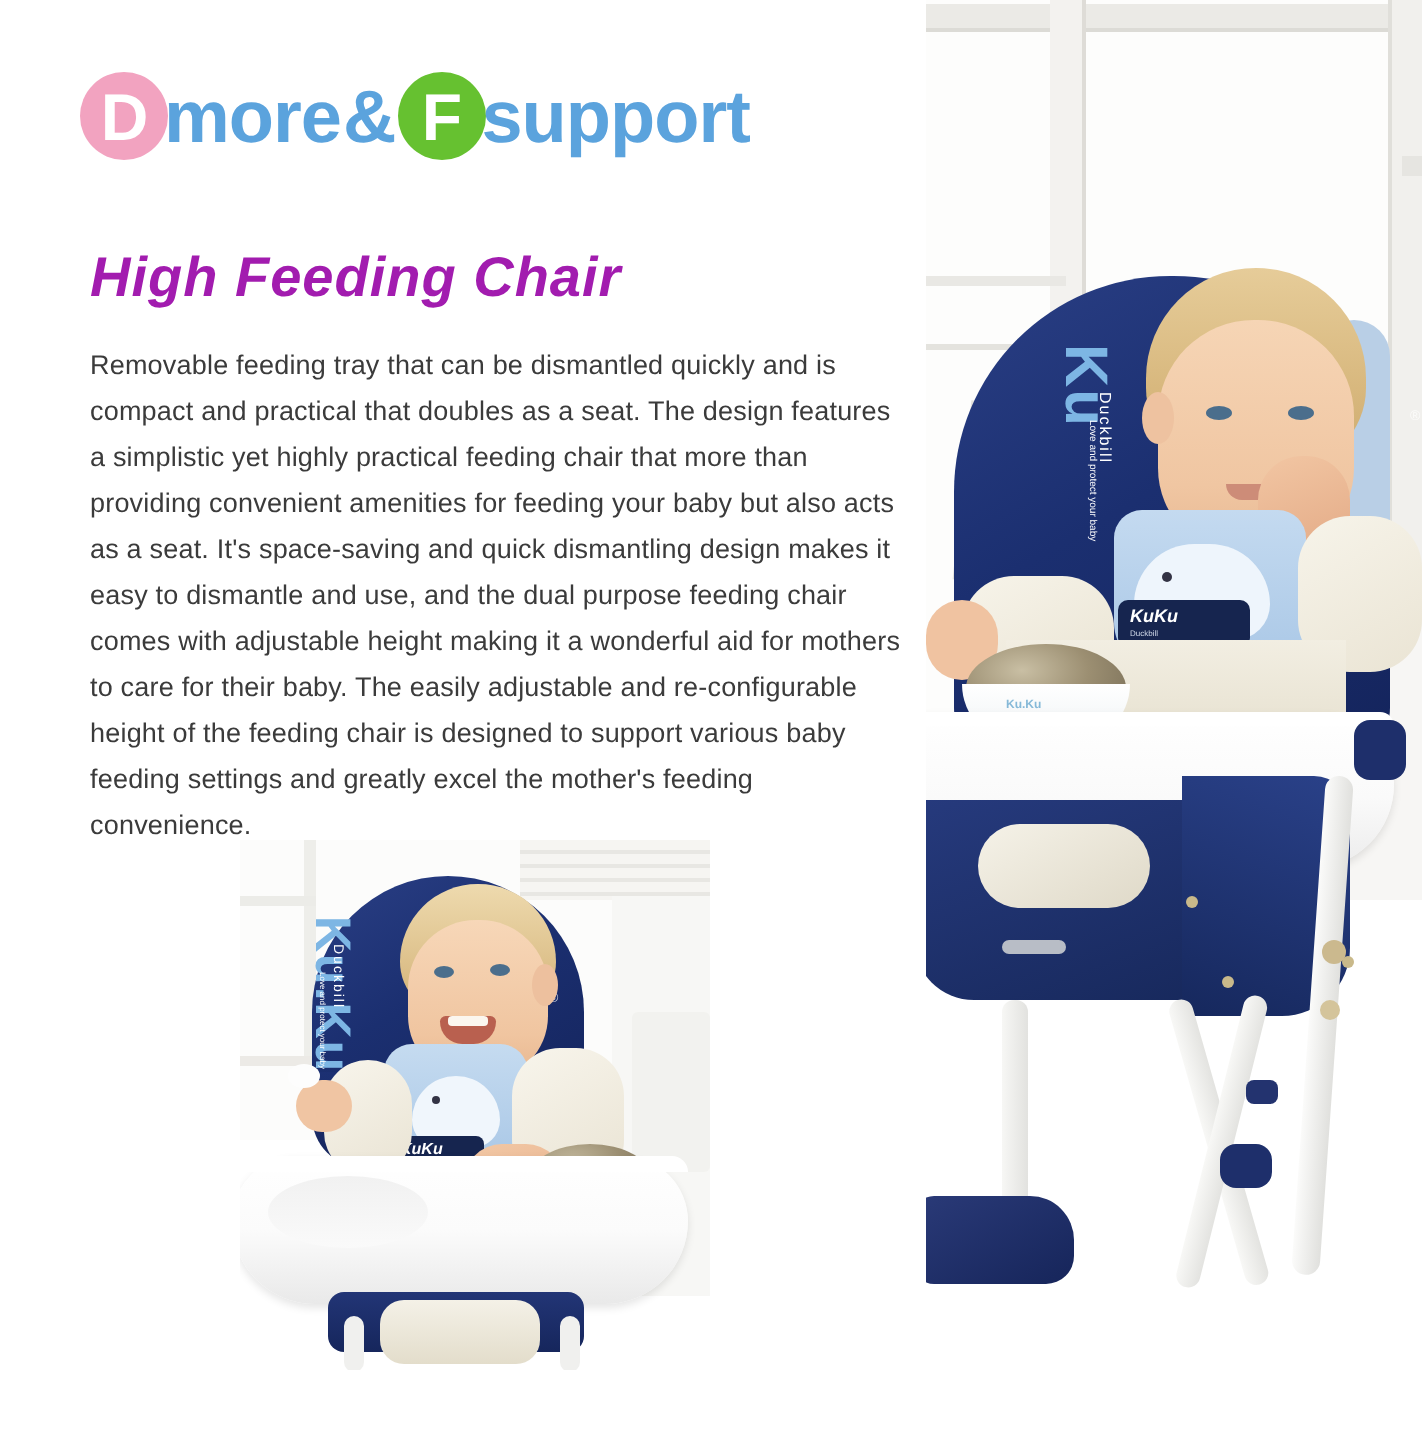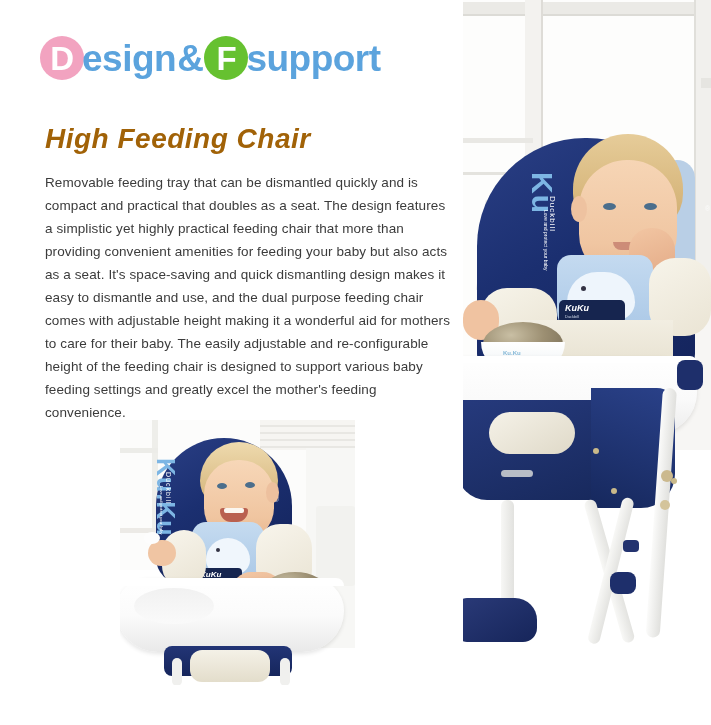--- a/index.html
+++ b/index.html
@@ -29,21 +29,21 @@
   }
   .logo .badge.pink{background:#f2a3c0;}
   .logo .badge.green{background:#66c130;}
   .logo .word{color:#5ba3dd;}
   .logo .amp{color:#5ba3dd;margin:0 1px;}
 
   
   .heading{
     position:absolute;left:45px;top:104px;
     font-size:28px;font-weight:bold;font-style:italic;
-    color:#a16207;
+    color:#a21caf;
     letter-spacing:0.5px;
     white-space:nowrap;
   }
 
   
   .copy{
     position:absolute;left:45px;top:157px;
     width:410px;
     font-size:13.5px;
     line-height:23px;
@@ -94,21 +94,21 @@
   .tiny-white{position:absolute;color:#ffffff;font-size:4px;}
   .reg-mark{position:absolute;color:#ffffff;font-size:7px;opacity:.75;}
 </style>
 </head>
 <body>
 
 <div class="page">
 
   <div class="logo">
     <span class="badge pink">D</span>
-    <span class="word">esign</span>
+    <span class="word">more</span>
     <span class="amp">&amp;</span>
     <span class="badge green">F</span>
     <span class="word">support</span>
   </div>
 
   <h1 class="heading">High Feeding Chair</h1>
 
   <p class="copy">Removable feeding tray that can be dismantled quickly and is compact and practical that doubles as a seat. The design features a simplistic yet highly practical feeding chair that more than providing convenient amenities for feeding your baby but also acts as a seat. It's space-saving and quick dismantling design makes it easy to dismantle and use, and the dual purpose feeding chair comes with adjustable height making it a wonderful aid for mothers to care for their baby.  The easily adjustable and re-configurable height of the feeding chair is designed to support various baby feeding settings and greatly excel the mother's feeding convenience.</p>
 
   <div class="photo photo-right" aria-label="Baby seated in navy high feeding chair with white tray and steel bowl, bright window background">

